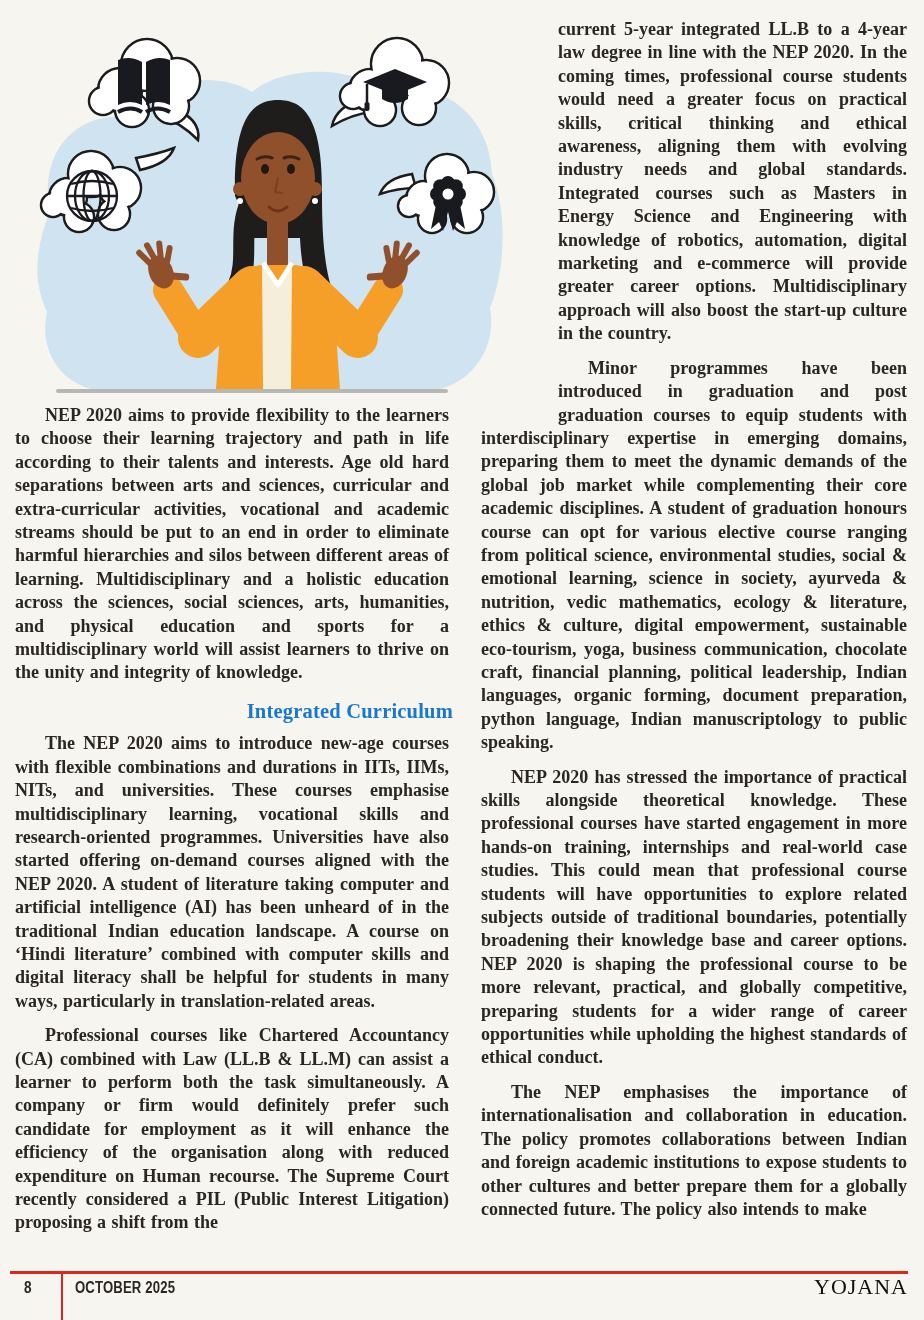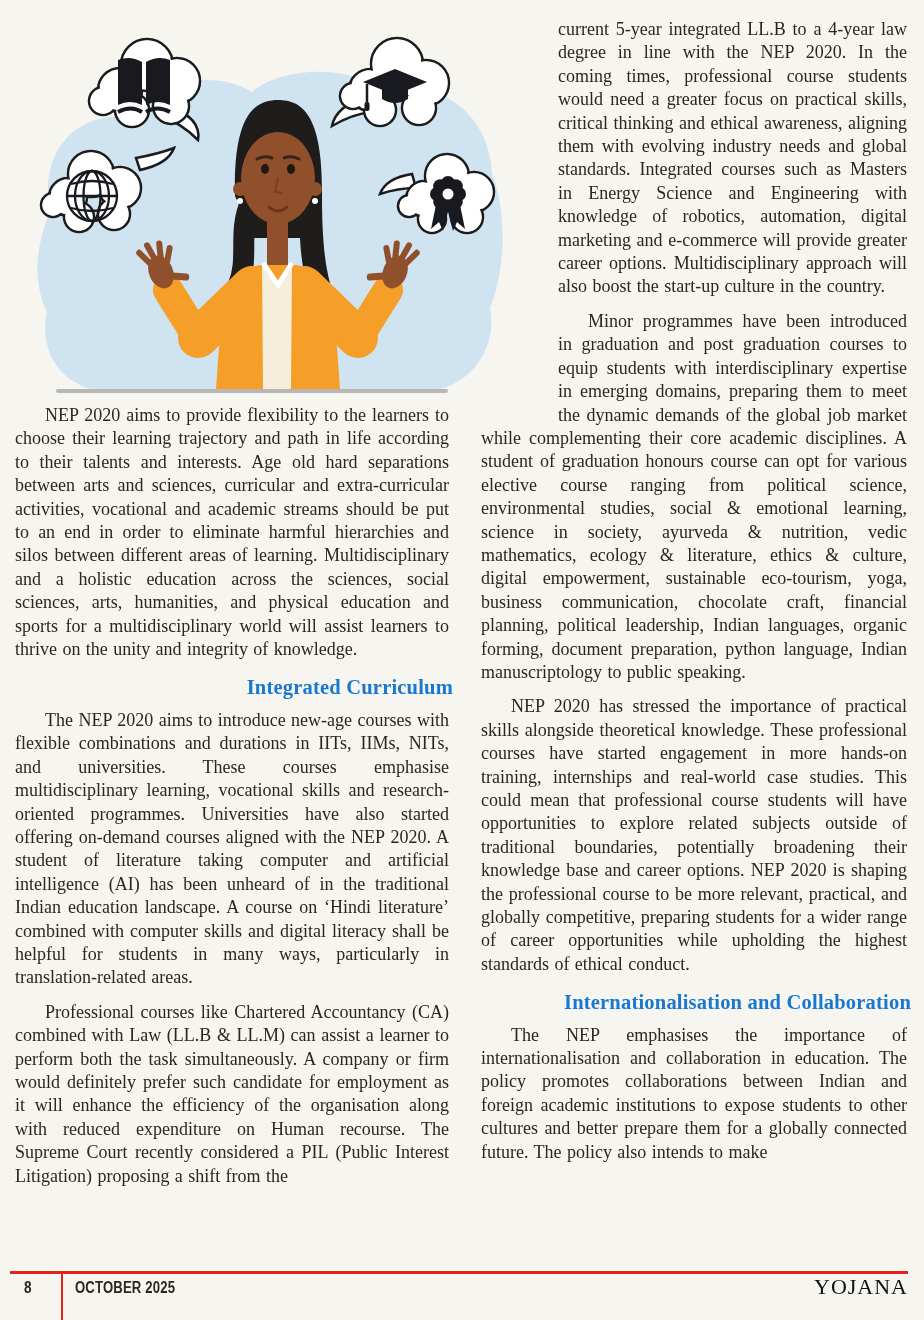--- a/index.html
+++ b/index.html
@@ -11,21 +11,21 @@
   body{background:#e9e7e2;}
   .page{
     position:relative; width:924px; height:1320px; margin:0 auto;
     background:var(--paper); overflow:hidden;
     font-family:"Liberation Serif","DejaVu Serif",serif; color:var(--text);
   }
   .illustration{position:absolute; left:20px; top:6px; width:492px; height:390px;}
   .col{position:absolute; font-size:18px; line-height:23.4px; text-align:justify;}
   .col-left{left:15px; top:404px; width:438px;}
   .col-right{left:481px; top:18px; width:430px;}
-  .para{margin:0 4px 11px 0; word-spacing:0.05em;}
+  .para{margin:0 4px 11px 0; word-spacing:0.05em;font-weight:bold;}
   .indent{text-indent:30px;}
   .heading{
     font-size:20.5px; font-weight:bold; color:var(--accent-blue);
     margin:15px 0 9px 0; text-align:right; letter-spacing:0.2px;
   }
   .wrap-spacer{float:left; width:77px; height:388px;}
   .footer-rule{position:absolute; left:10px; top:1271px; width:898px; height:3px; background:var(--footer-red);}
   .footer-vrule{position:absolute; left:61px; top:1271px; width:2px; height:49px; background:var(--footer-red);}
   .footer-page{
     position:absolute; left:24px; top:1279px; font-family:"Liberation Sans",sans-serif;
@@ -233,21 +233,20 @@
     <h2 class="heading">Integrated Curriculum</h2>
     <p class="para indent">The NEP 2020 aims to introduce new-age courses with flexible combinations and durations in IITs, IIMs, NITs, and universities. These courses emphasise multidisciplinary learning, vocational skills and research-oriented programmes. Universities have also started offering on-demand courses aligned with the NEP 2020. A student of literature taking computer and artificial intelligence (AI) has been unheard of in the traditional Indian education landscape. A course on ‘Hindi literature’ combined with computer skills and digital literacy shall be helpful for students in many ways, particularly in translation-related areas.</p>
     <p class="para indent">Professional courses like Chartered Accountancy (CA) combined with Law (LL.B &amp; LL.M) can assist a learner to perform both the task simultaneously. A company or firm would definitely prefer such candidate for employment as it will enhance the efficiency of the organisation along with reduced expenditure on Human recourse. The Supreme Court recently considered a PIL (Public Interest Litigation) proposing a shift from the</p>
   </div>
 
   <div class="col col-right">
     <div class="wrap-spacer"></div>
     <p class="para">current 5-year integrated LL.B to a 4-year law degree in line with the NEP 2020. In the coming times, professional course students would need a greater focus on practical skills, critical thinking and ethical awareness, aligning them with evolving industry needs and global standards. Integrated courses such as Masters in Energy Science and Engineering with knowledge of robotics, automation, digital marketing and e-commerce will provide greater career options. Multidisciplinary approach will also boost the start-up culture in the country.</p>
     <p class="para indent">Minor programmes have been introduced in graduation and post graduation courses to equip students with interdisciplinary expertise in emerging domains, preparing them to meet the dynamic demands of the global job market while complementing their core academic disciplines. A student of graduation honours course can opt for various elective course ranging from political science, environmental studies, social &amp; emotional learning, science in society, ayurveda &amp; nutrition, vedic mathematics, ecology &amp; literature, ethics &amp; culture, digital empowerment, sustainable eco-tourism, yoga, business communication, chocolate craft, financial planning, political leadership, Indian languages, organic forming, document preparation, python language, Indian manuscriptology to public speaking.</p>
     <p class="para indent">NEP 2020 has stressed the importance of practical skills alongside theoretical knowledge. These professional courses have started engagement in more hands-on training, internships and real-world case studies. This could mean that professional course students will have opportunities to explore related subjects outside of traditional boundaries, potentially broadening their knowledge base and career options. NEP 2020 is shaping the professional course to be more relevant, practical, and globally competitive, preparing students for a wider range of career opportunities while upholding the highest standards of ethical conduct.</p>
-    <h2 class="heading">Internationalisation and Collaboration</h2>
     <p class="para indent">The NEP emphasises the importance of internationalisation and collaboration in education. The policy promotes collaborations between Indian and foreign academic institutions to expose students to other cultures and better prepare them for a globally connected future. The policy also intends to make</p>
   </div>
 
   <div class="footer-rule"></div>
   <div class="footer-vrule"></div>
   <div class="footer-page">8</div>
   <div class="footer-issue">OCTOBER 2025</div>
   <div class="footer-brand">YOJANA</div>
 
 </div>

